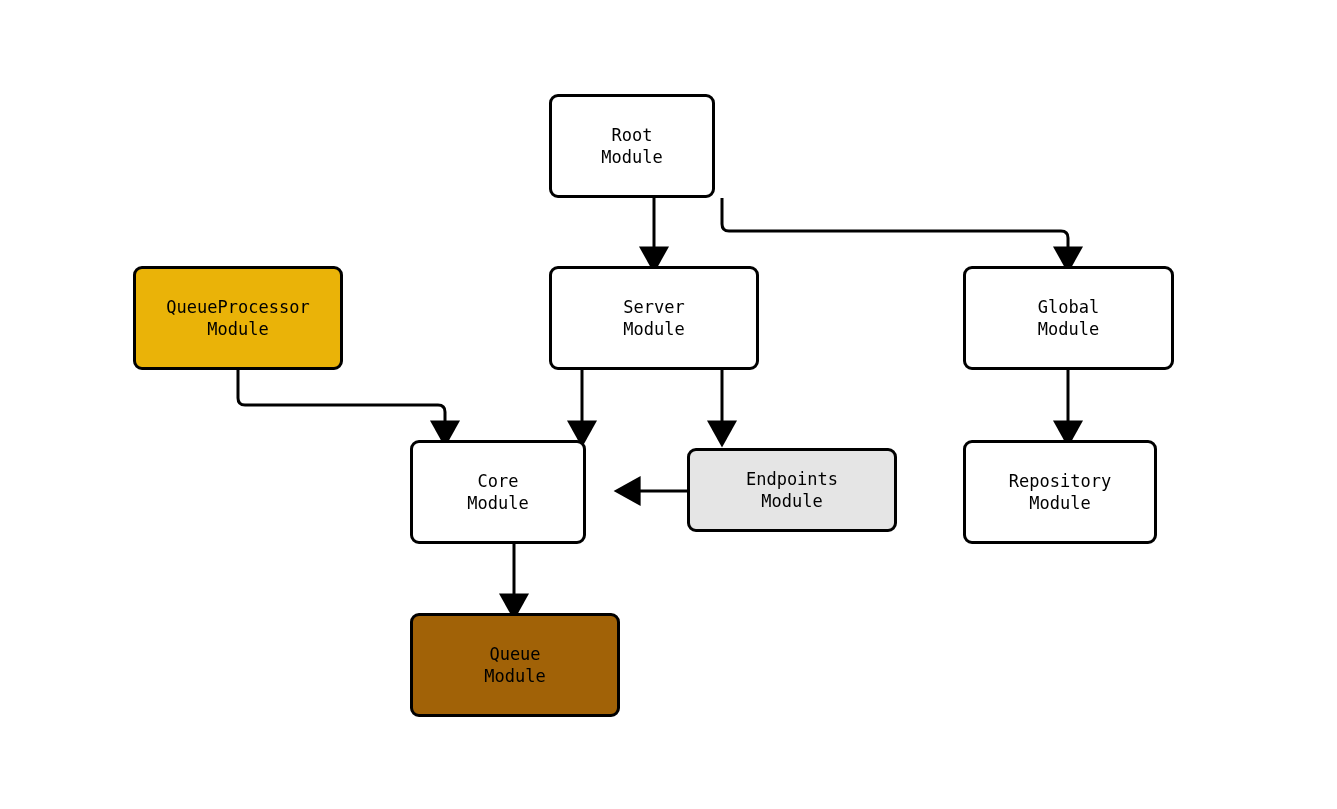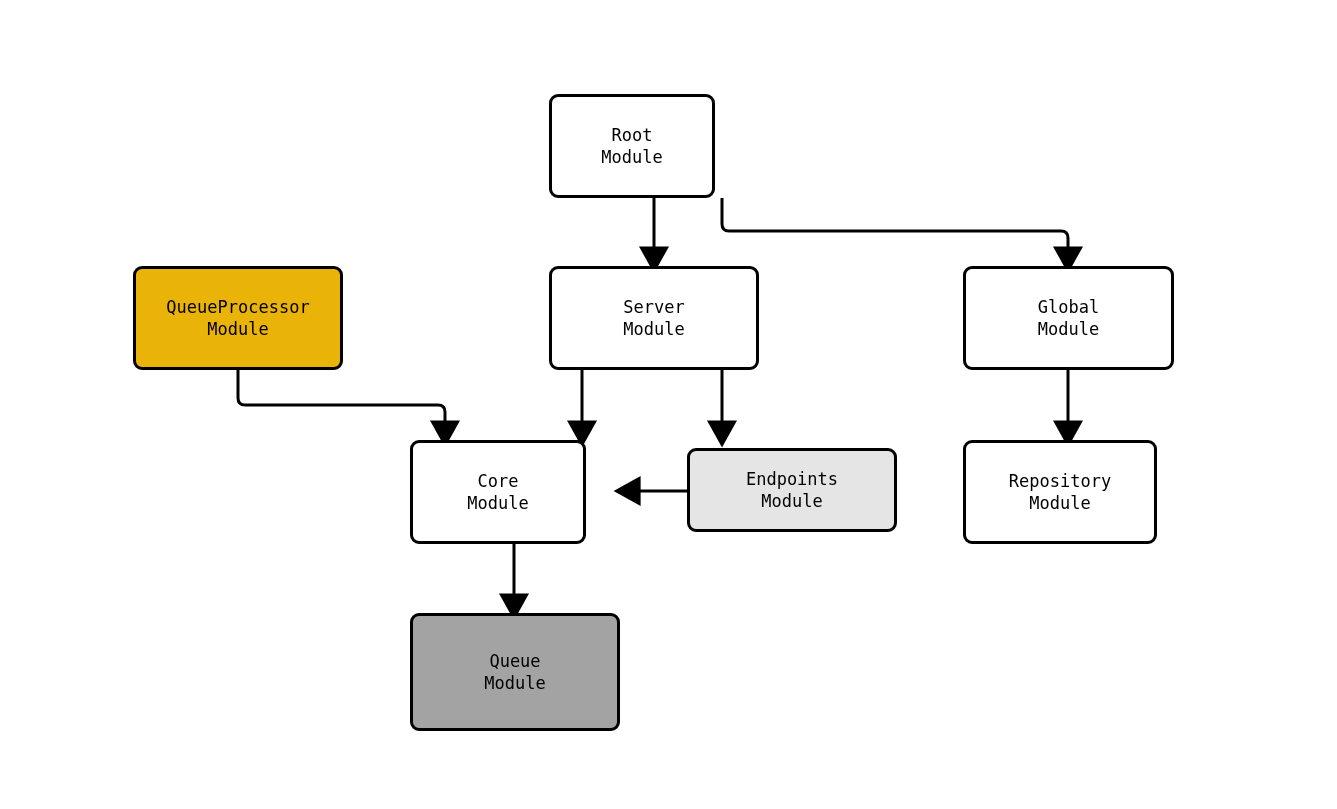--- a/index.html
+++ b/index.html
@@ -121,18 +121,18 @@
   <div class="node" style="left: 687px; top: 440px; width: 210px; height: 84px; background: #e5e5e5; border-color: rgb(0, 0, 0); margin-top: 8px;">
     <div class="node-line">Endpoints</div>
     <div class="node-line">Module</div>
   </div>
 
   <div class="node" style="left: 963px; top: 440px; width: 194px; height: 104px; background: rgb(255, 255, 255); border-color: rgb(0, 0, 0);">
     <div class="node-line">Repository</div>
     <div class="node-line">Module</div>
   </div>
 
-  <div class="node" style="left: 410px; top: 613px; width: 210px; height: 118px; background: #a3a3a3; border-color: rgb(0, 0, 0);">
+  <div class="node" style="left: 410px; top: 613px; width: 210px; height: 104px; background: #a16207; border-color: rgb(0, 0, 0);">
     <div class="node-line">Queue</div>
     <div class="node-line">Module</div>
   </div>
 
 </div>
 
 </body></html>

